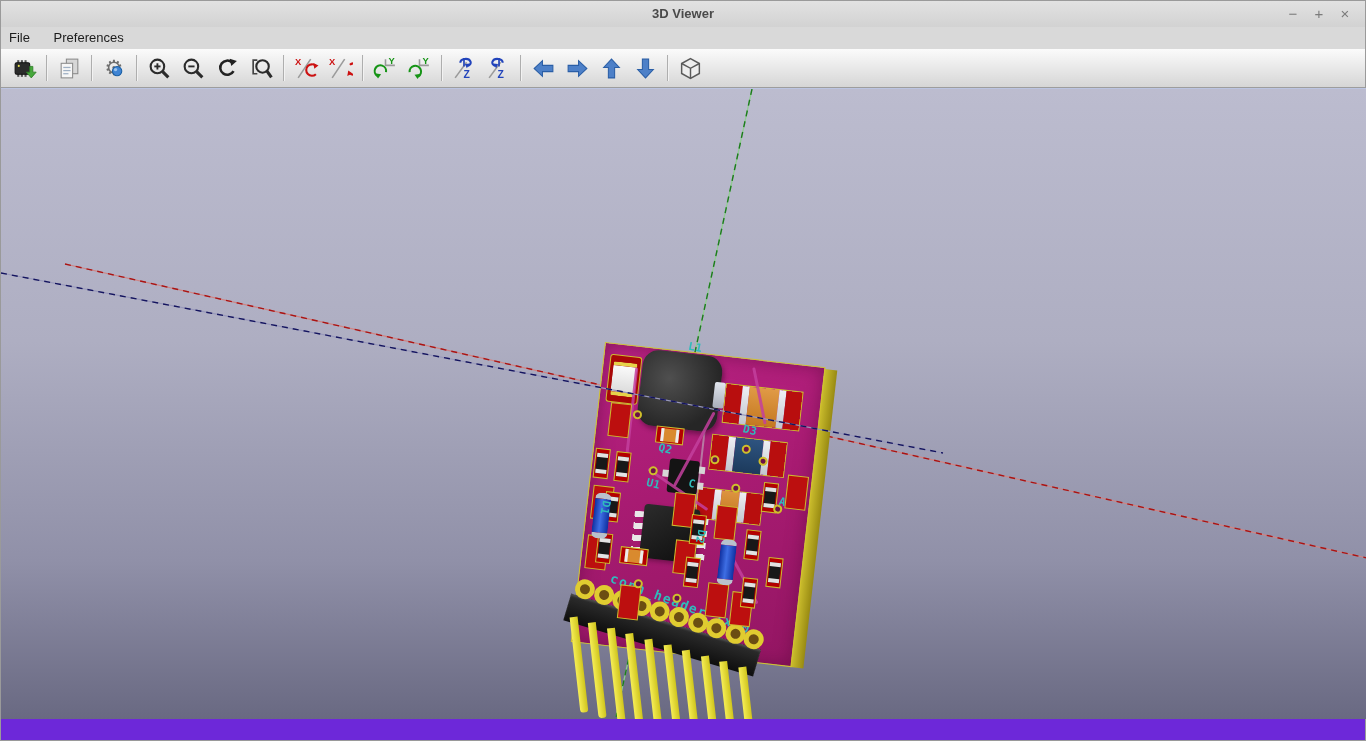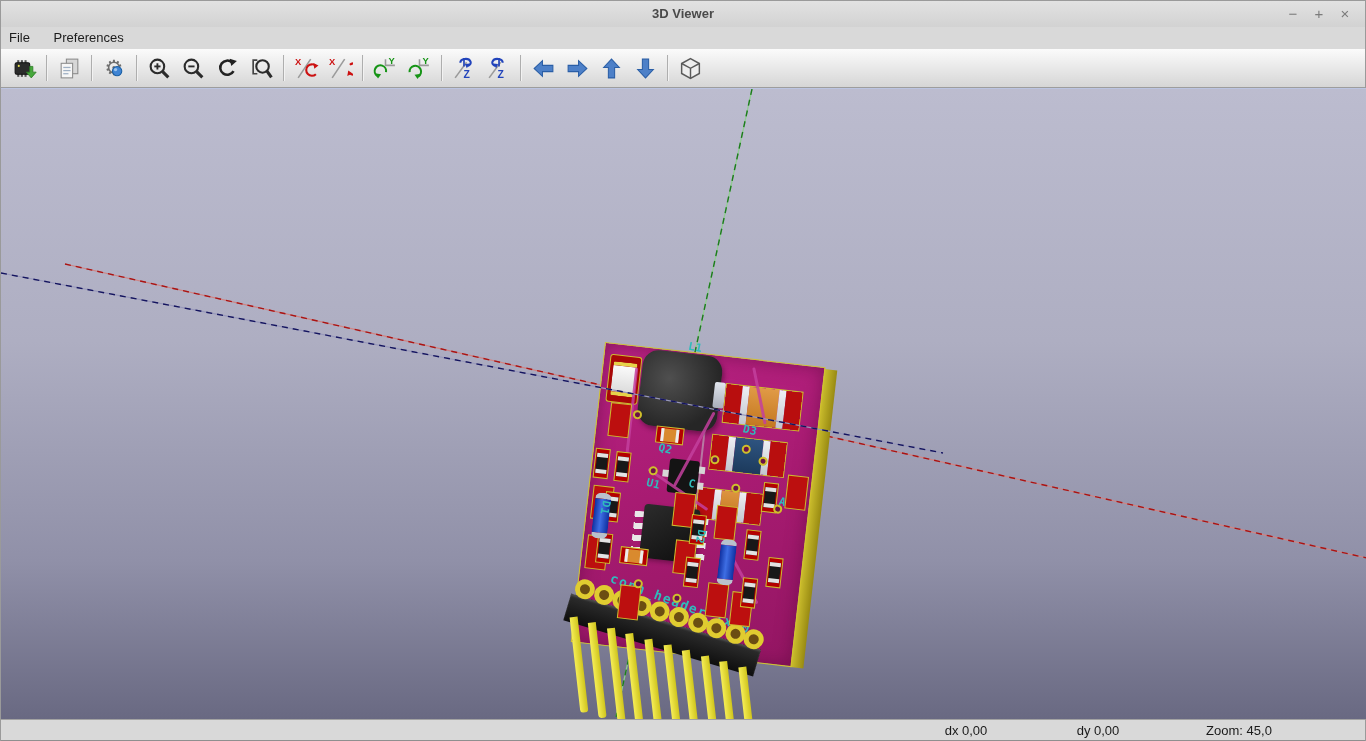--- a/index.html
+++ b/index.html
@@ -420,18 +420,13 @@
         <div class="silk" style="left: 26px; top: 158px; transform: rotate(95deg);">D1</div>
         <div class="silk" style="left: 124px; top: 176px; transform: rotate(95deg);">D2</div>
       </div>
 
     <svg id="axes-front">
       <line id="zl-light" x1="0" y1="184" x2="942" y2="364" stroke="#9898bb" stroke-width="1.2"></line>
       <line id="zl-dark" x1="0" y1="184" x2="942" y2="364" stroke="#14145f" stroke-width="1.4" stroke-dasharray="6 5"></line>
     </svg>
   </div>
 
-  <div id="statusbar">
-    <span class="sb-field" id="sb-dx">dx 0,00</span>
-    <span class="sb-field" id="sb-dy">dy 0,00</span>
-    <span class="sb-field" id="sb-zoom">Zoom: 45,0</span>
-  </div>
 </div>
 
 </body></html>

